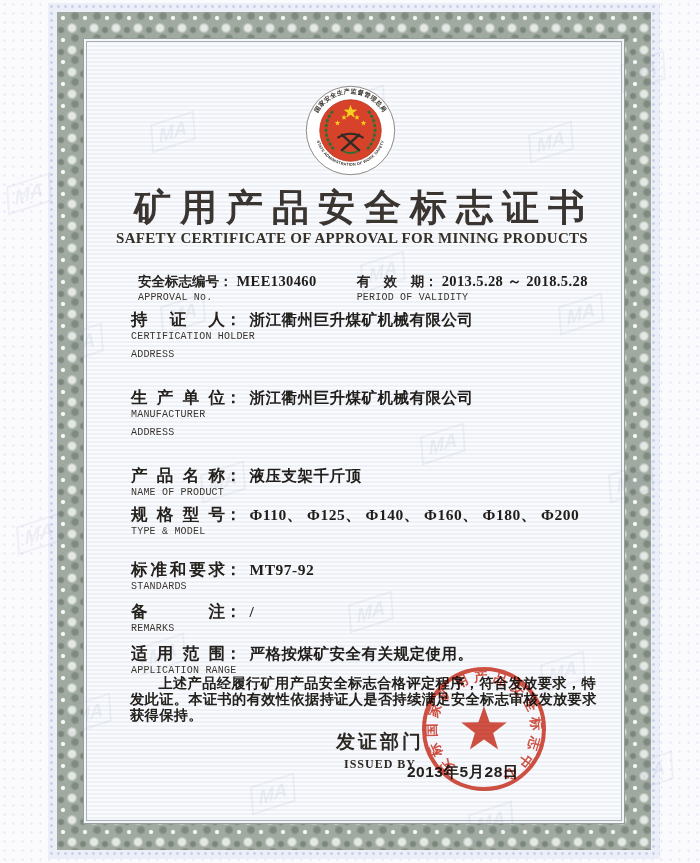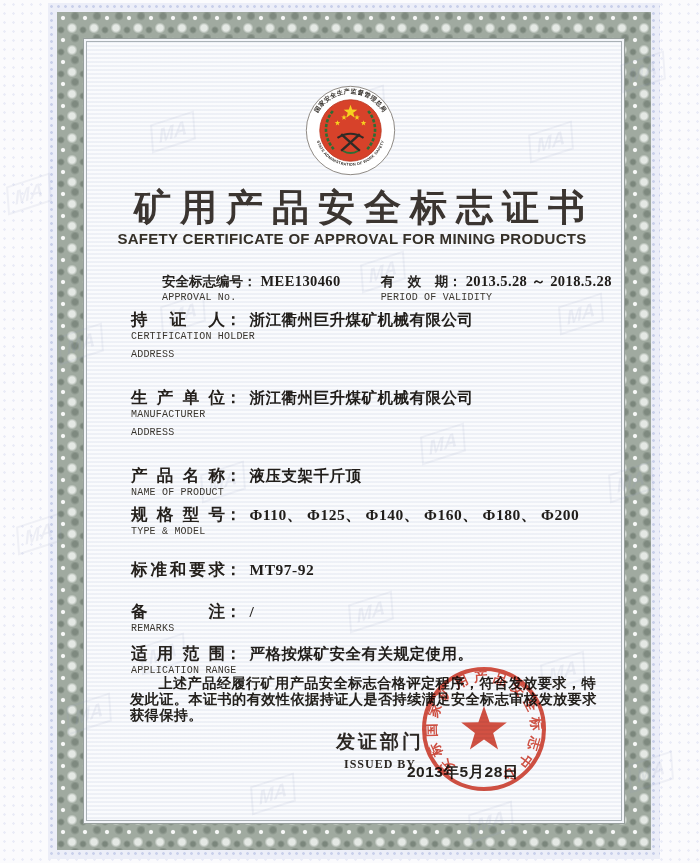--- a/index.html
+++ b/index.html
@@ -59,26 +59,26 @@
   .title{
     position:absolute;left:88px;top:183px;width:528px;
     text-align:center;
     font-size:37px;font-weight:700;letter-spacing:9px;
     color:#3b3531;
     padding-left:12px;
   }
   .subtitle{
     position:absolute;left:88px;top:230px;width:528px;
     text-align:center;
-    font-family:Liberation Sans, sans-serif;
+    font-family:Liberation Serif, serif;
     font-size:15px;font-weight:700;letter-spacing:.3px;
     color:#353028;
   }
   
-  .row1{position:absolute;left:162px;top:272px;display:flex;}
+  .row1{position:absolute;left:138px;top:272px;display:flex;}
   .fgroup{white-space:nowrap;}
   .fgroup + .fgroup{margin-left:40px;}
   .lab-sm{font-size:13.5px;font-weight:700;color:#262320;}
   .val-sm{
     font-family:"Liberation Serif", serif;
     font-size:14.5px;font-weight:700;color:#1f1c19;letter-spacing:.4px;margin-left:4px;
   }
   .sub{
     font-family:"Liberation Mono", monospace;
     font-size:10px;color:#3a362f;letter-spacing:.2px;margin-top:1px;
@@ -217,20 +217,21 @@
     </div>
     <div class="frow">
       <div class="line"><span class="label">规 格 型 号</span><span class="colon">：</span><span class="value">Φ110、 Φ125、 Φ140、 Φ160、 Φ180、 Φ200</span></div>
       <div class="sub">TYPE &amp; MODEL</div>
     </div>
   </div>
 
   <div class="fields2">
     <div class="frow">
       <div class="line"><span class="label">标准和要求</span><span class="colon">：</span><span class="value">MT97-92</span></div>
+      <div class="sub">STANDARDS</div>
     </div>
     <div class="frow">
       <div class="line"><span class="label">备　　　注</span><span class="colon">：</span><span class="value">/</span></div>
       <div class="sub">REMARKS</div>
     </div>
     <div class="frow">
       <div class="line"><span class="label">适 用 范 围</span><span class="colon">：</span><span class="value">严格按煤矿安全有关规定使用。</span></div>
       <div class="sub">APPLICATION RANGE</div>
     </div>
   </div>

